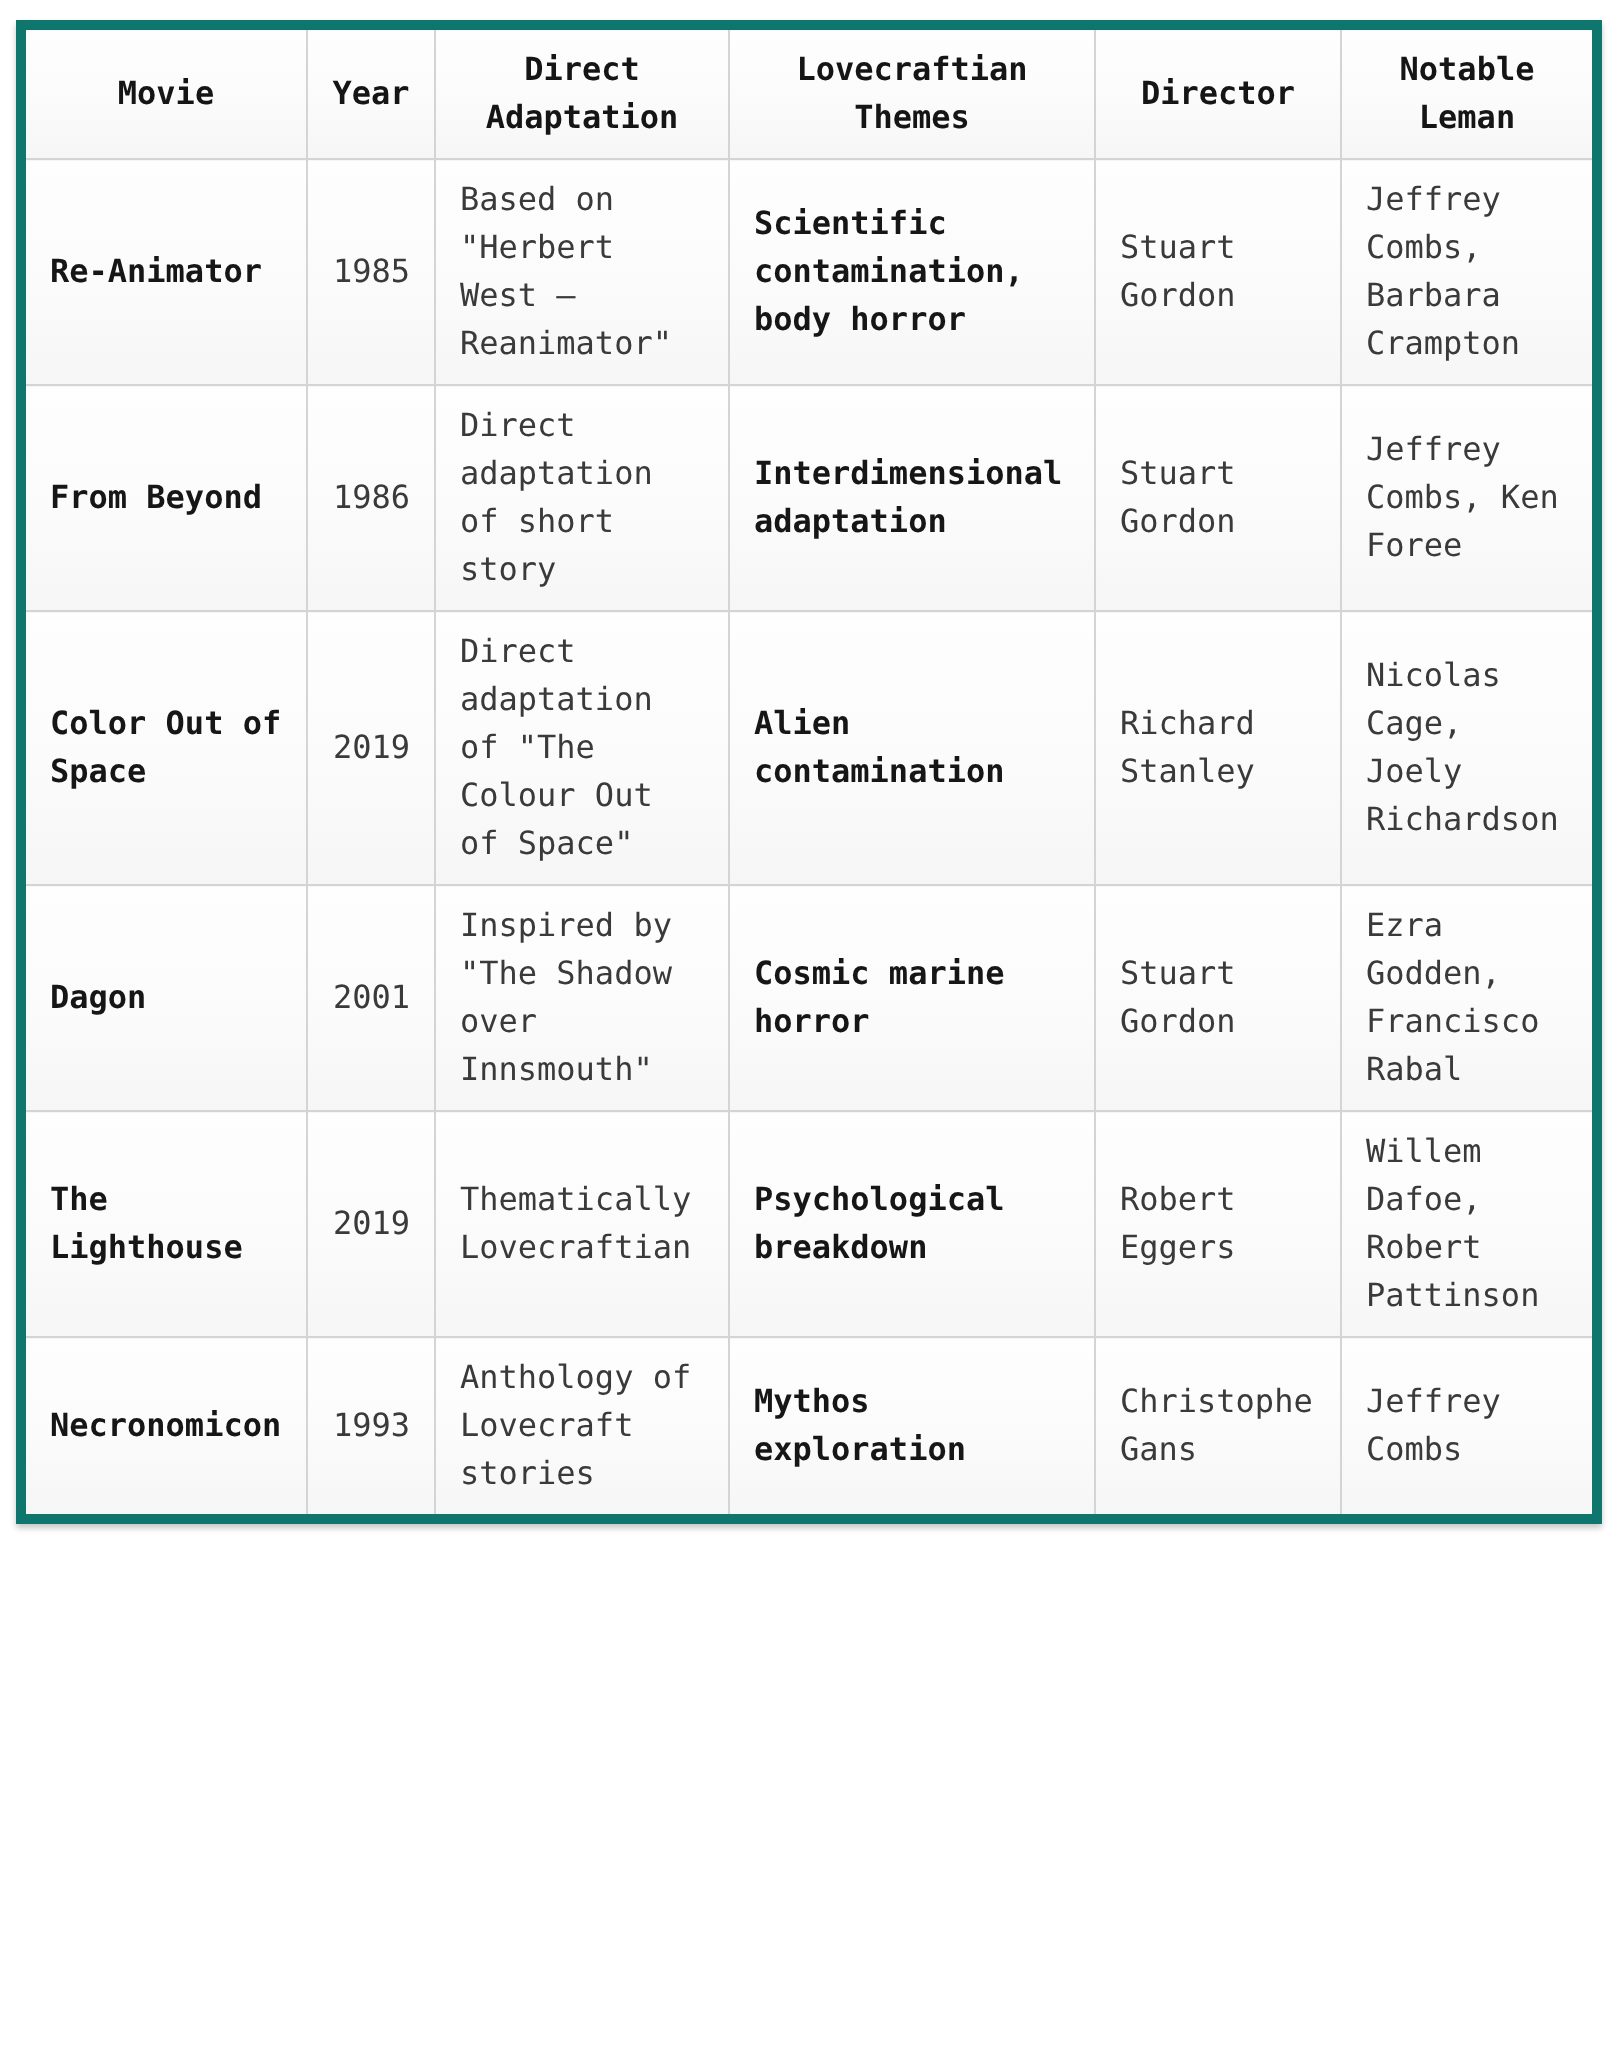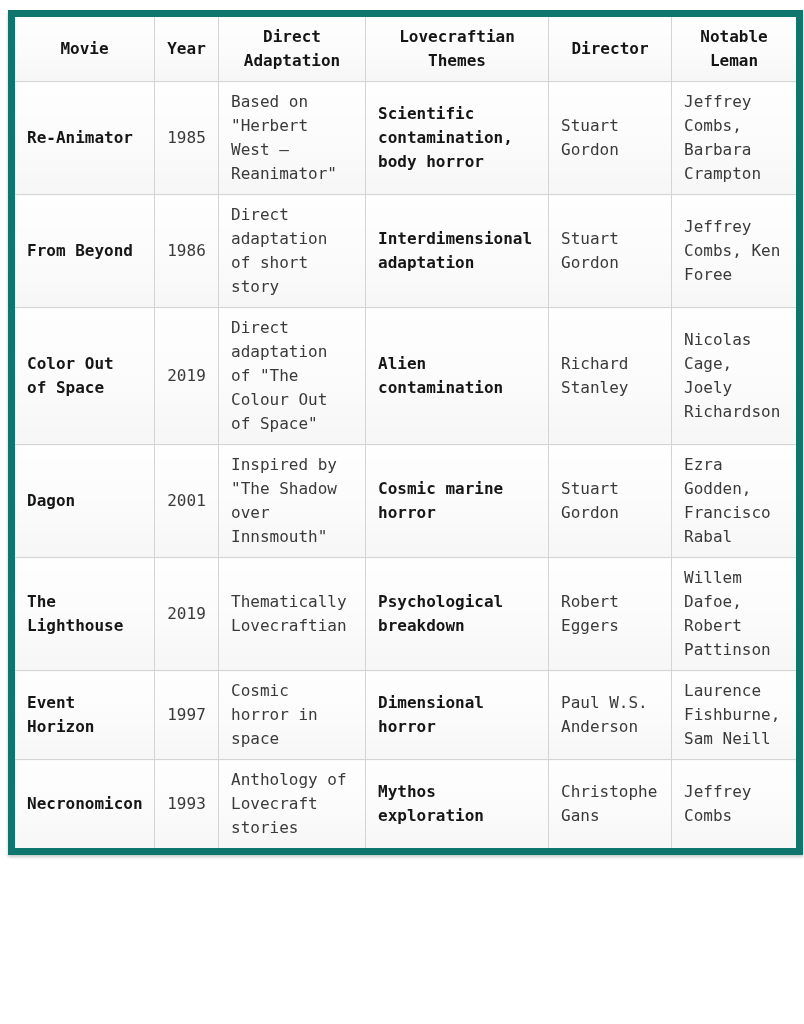--- a/index.html
+++ b/index.html
@@ -8,21 +8,21 @@
     background: #ffffff;
   }
   body {
     padding: 10px 8px 8px 8px;
     font-family: "DejaVu Sans Mono", "Liberation Mono", monospace;
   }
   table.movies-table {
     border-collapse: collapse;
     table-layout: fixed;
     width: 788px;
-    border: 7px solid #0f766e;
+    border: 5px solid #0f766e;
     box-shadow: 0 2px 3px rgba(0,0,0,0.22);
   }
   th, td {
     border: 1px solid #d4d4d4;
     padding: 8px 12px;
     font-size: 16px;
     line-height: 24px;
     vertical-align: middle;
     background: linear-gradient(180deg, #fefefe 0%, #fbfbfb 55%, #f6f6f6 100%);
     word-wrap: normal;
@@ -35,21 +35,21 @@
   }
   td {
     color: #3a3a3a;
     text-align: left;
   }
   td.col-movie, td.col-themes {
     font-weight: bold;
     color: #161616;
   }
   td.col-year {
-    text-align: center;
+    text-align: right;
   }
   col.col-movie      { width: 143px; }
   col.col-year       { width: 64px;  }
   col.col-adaptation { width: 147px; }
   col.col-themes     { width: 183px; }
   col.col-director   { width: 123px; }
   col.col-actors     { width: 128px; }
 </style>
 </head>
 <body>
@@ -108,28 +108,20 @@
       </tr>
       <tr>
         <td class="col-movie">The Lighthouse</td>
         <td class="col-year">2019</td>
         <td class="col-adaptation">Thematically Lovecraftian</td>
         <td class="col-themes">Psychological breakdown</td>
         <td class="col-director">Robert Eggers</td>
         <td class="col-actors">Willem Dafoe, Robert Pattinson</td>
       </tr>
       <tr>
-        <td class="col-movie">Event Horizon</td>
-        <td class="col-year">1997</td>
-        <td class="col-adaptation">Cosmic horror in space</td>
-        <td class="col-themes">Dimensional horror</td>
-        <td class="col-director">Paul W.S. Anderson</td>
-        <td class="col-actors">Laurence Fishburne, Sam Neill</td>
-      </tr>
-      <tr>
         <td class="col-movie">Necronomicon</td>
         <td class="col-year">1993</td>
         <td class="col-adaptation">Anthology of Lovecraft stories</td>
         <td class="col-themes">Mythos exploration</td>
         <td class="col-director">Christophe Gans</td>
         <td class="col-actors">Jeffrey Combs</td>
       </tr>
     </tbody>
 </table>
 

